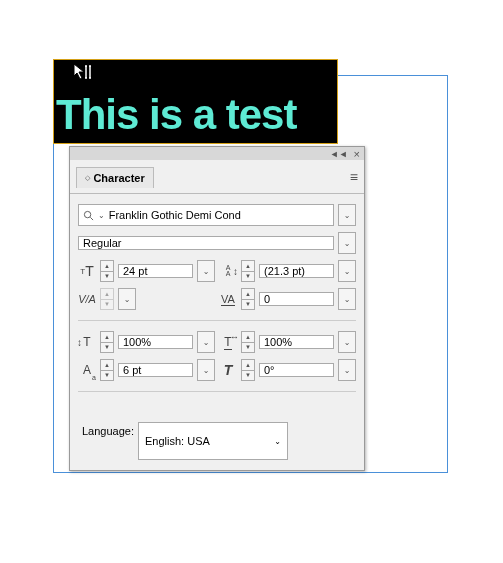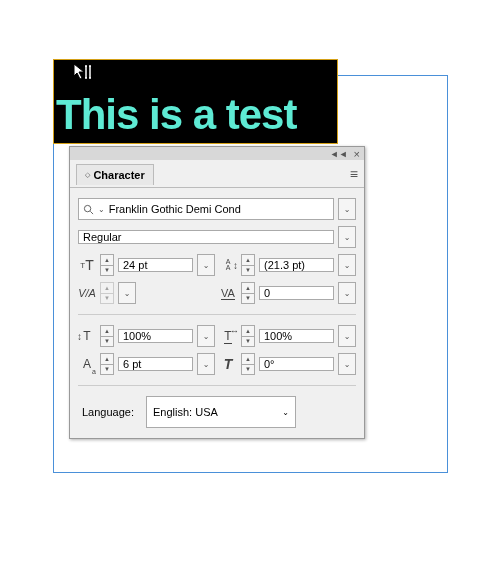--- a/index.html
+++ b/index.html
@@ -11,21 +11,21 @@
   .text-content { font-family: Arial, sans-serif; font-weight: bold; font-size: 42px; color: #5eead4; letter-spacing: -1px; font-stretch: condensed; padding-left: 2px; padding-bottom: 4px; }
   
   .cursor { position: absolute; left: 72px; top: 62px; pointer-events: none; }
   .cursor svg { width: 20px; height: 20px; }
   
   .panel { position: absolute; left: 69px; top: 146px; width: 296px; background: #f0f0f0; border: 1px solid #999; box-shadow: 1px 1px 3px rgba(0,0,0,.3); font-size: 11px; }
   
   .panel-header { height: 13px; background: #d8d8d8; display: flex; justify-content: flex-end; align-items: center; padding-right: 4px; gap: 6px; }
   .panel-header span { font-size: 9px; color: #555; cursor: default; }
   
-  .tab-row { display: flex; align-items: center; height: 28px; border-bottom: 1px solid #bbb; padding: 0 6px 0 6px; }
+  .tab-row { display: flex; align-items: center; height: 34px; border-bottom: 1px solid #bbb; padding: 0 6px 0 6px; }
   .tab { display: flex; align-items: center; gap: 3px; padding: 4px 8px; background: #e8e8e8; border: 1px solid #bbb; border-bottom: none; position: relative; top: 1px; }
   .tab-label { font-weight: bold; font-size: 11px; }
   .tab-collapse { font-size: 7px; color: #666; }
   .panel-menu { margin-left: auto; font-size: 14px; color: #555; }
   
   .panel-body { padding: 10px 8px; display: flex; flex-direction: column; gap: 6px; }
   
   .row { display: flex; align-items: center; gap: 4px; }
   
   .search-field { flex: 1; display: flex; align-items: center; height: 22px; background: #fff; border: 1px solid #aaa; padding: 0 4px; gap: 4px; }
@@ -41,23 +41,23 @@
   
   .stepper { width: 14px; height: 22px; display: flex; flex-direction: column; border: 1px solid #aaa; background: #f5f5f5; }
   .stepper.disabled { opacity: .5; }
   .stepper div { flex: 1; display: flex; align-items: center; justify-content: center; font-size: 6px; color: #555; border-bottom: 1px solid #aaa; }
   .stepper div:last-child { border-bottom: none; }
   
   .val-field { flex: 1; min-width: 0; height: 14px; background: #fff; border: 1px solid #aaa; display: flex; align-items: center; padding: 0 4px; font-size: 11px; }
   
   .divider { height: 1px; background: #ccc; margin: 4px 0; }
   
-  .lang-row { display: flex; align-items: center; gap: 12px; padding: 0 4px; }
+  .lang-row { display: flex; align-items: center; gap: 4px; padding: 0 4px; }
   .lang-label { font-size: 11px; }
-  .lang-select { flex: 1; max-width: 150px; height: 32px; background: #fff; border: 1px solid #aaa; display: flex; align-items: center; justify-content: space-between; padding: 0 6px; font-size: 11px; }
+  .lang-select { flex: 1; max-width: 150px; height: 38px; background: #fff; border: 1px solid #aaa; display: flex; align-items: center; justify-content: space-between; padding: 0 6px; font-size: 11px; margin-top: 20px; }
   
   .T-sub { font-size: 7px; position: absolute; }
 </style>
 </head>
 <body>
 
 <div class="selection-box"></div>
 
 <div class="text-block">
   <div class="text-content">This is a test</div>

